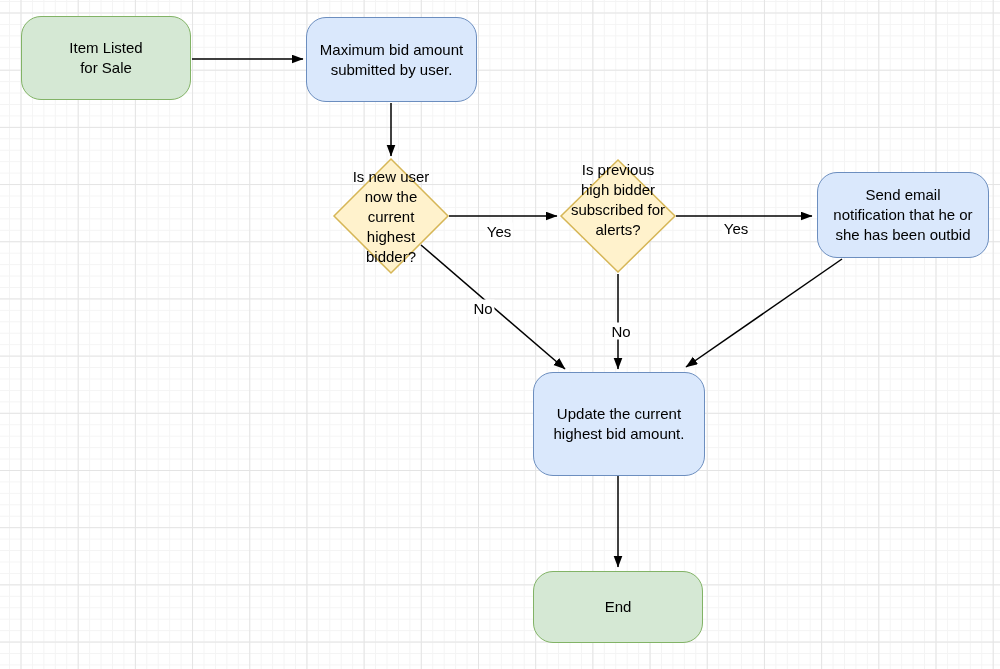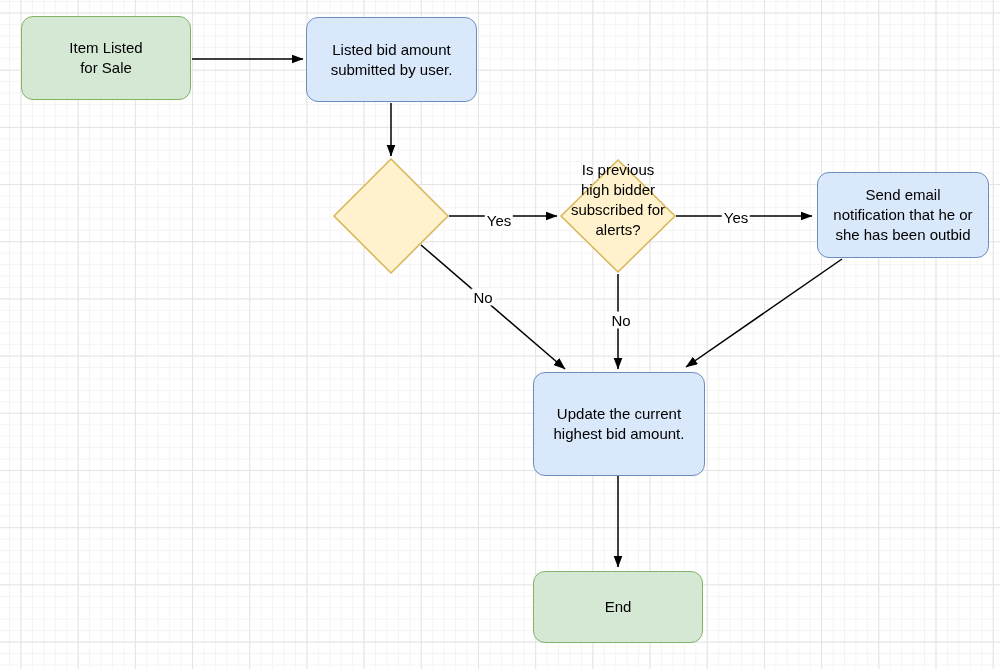--- a/index.html
+++ b/index.html
@@ -24,21 +24,21 @@
     left: 0; top: 0;
     width: 1000px; height: 669px;
   }
   .node {
     position: absolute;
     box-sizing: border-box;
     display: flex;
     align-items: center;
     justify-content: center;
     text-align: center;
-    border-radius: 12px;
+    border-radius: 20px;
     border: 1.5px solid;
     font-size: 15px;
     line-height: 20px;
     white-space: pre-line;
   }
   .node-green { background: #d5e8d4; border-color: #82b366; }
   .node-blue  { background: #dae8fc; border-color: #6c8ebf; }
   .diamond-label {
     position: absolute;
     transform: translate(-50%, -50%);
@@ -49,20 +49,21 @@
     pointer-events: none;
   }
   .edge-label {
     position: absolute;
     transform: translate(-50%, -50%);
     background: #ffffff;
     padding: 0 2px;
     font-size: 15px;
     line-height: 17px;
     text-align: center;
+    margin-top: 11px;
   }
 </style>
 </head>
 <body>
 
 <div class="canvas">
 
   <svg class="edges-layer" width="1000" height="669" viewBox="0 0 1000 669" xmlns="http://www.w3.org/2000/svg">
     <defs>
       <marker id="arrow" markerUnits="userSpaceOnUse" markerWidth="13" markerHeight="10" refX="11.5" refY="4.5" orient="auto">
@@ -82,39 +83,44 @@
     <polygon points="391,159 448,216 391,273 334,216" fill="#fff2cc" stroke="#d6b656" stroke-width="1.5"></polygon>
     <polygon points="618,160 675,216 618,272 561,216" fill="#fff2cc" stroke="#d6b656" stroke-width="1.5"></polygon>
   </svg>
 
   <div class="node node-green" style="left:21px; top:16px; width:170px; height:84px;">
     <span>Item Listed
 for Sale</span>
   </div>
 
   <div class="node node-blue" style="left:306px; top:17px; width:171px; height:85px;">
-    <span>Listed bid amount
+    <span>Maximum bid amount
 submitted by user.</span>
   </div>
 
   <div class="node node-blue" style="left:817px; top:172px; width:172px; height:86px;">
     <span>Send email
 notification that he or
 she has been outbid</span>
   </div>
 
   <div class="node node-blue" style="left:533px; top:372px; width:172px; height:104px;">
     <span>Update the current
 highest bid amount.</span>
   </div>
 
   <div class="node node-green" style="left:533px; top:571px; width:170px; height:72px;">
     <span>End</span>
   </div>
 
+  <div class="diamond-label" style="left:391px; top:217px; width:120px;">Is new user
+now the
+current
+highest
+bidder?</div>
 
   <div class="diamond-label" style="left:618px; top:200px; width:132px;">Is previous
 high bidder
 subscribed for
 alerts?</div>
 
   <div class="edge-label" style="left:499px; top:220px;">Yes</div>
 
   <div class="edge-label" style="left:736px; top:217px;">Yes</div>
 

